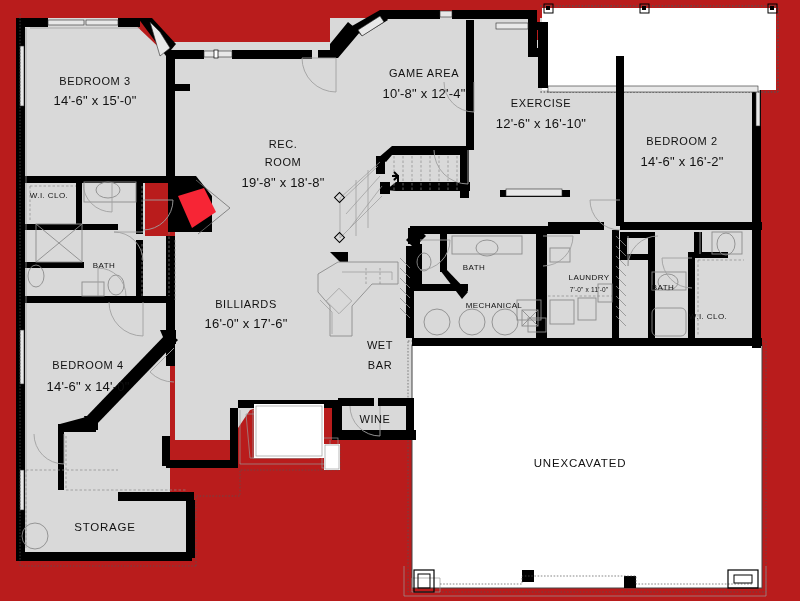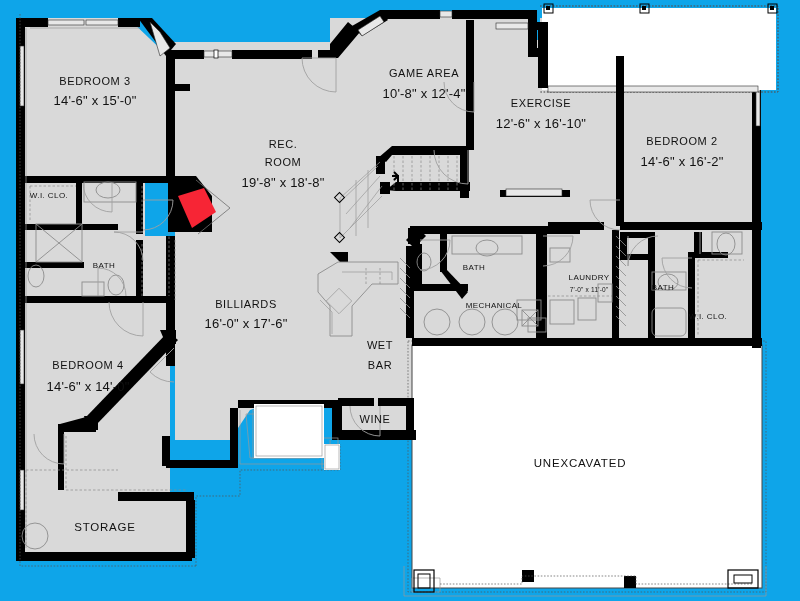--- a/index.html
+++ b/index.html
@@ -10,21 +10,21 @@
   body {
     width: 800px;
     height: 601px;
     overflow: hidden;
     font-family: "Liberation Sans", sans-serif;
   }
   #plan-root {
     position: relative;
     width: 800px;
     height: 601px;
-    background: #0ea5e9;
+    background: #b91c1c;
   }
   svg.plan {
     display: block;
     width: 800px;
     height: 601px;
   }
   
   .lbl {
     font-family: "Liberation Sans", sans-serif;
     fill: #111111;

